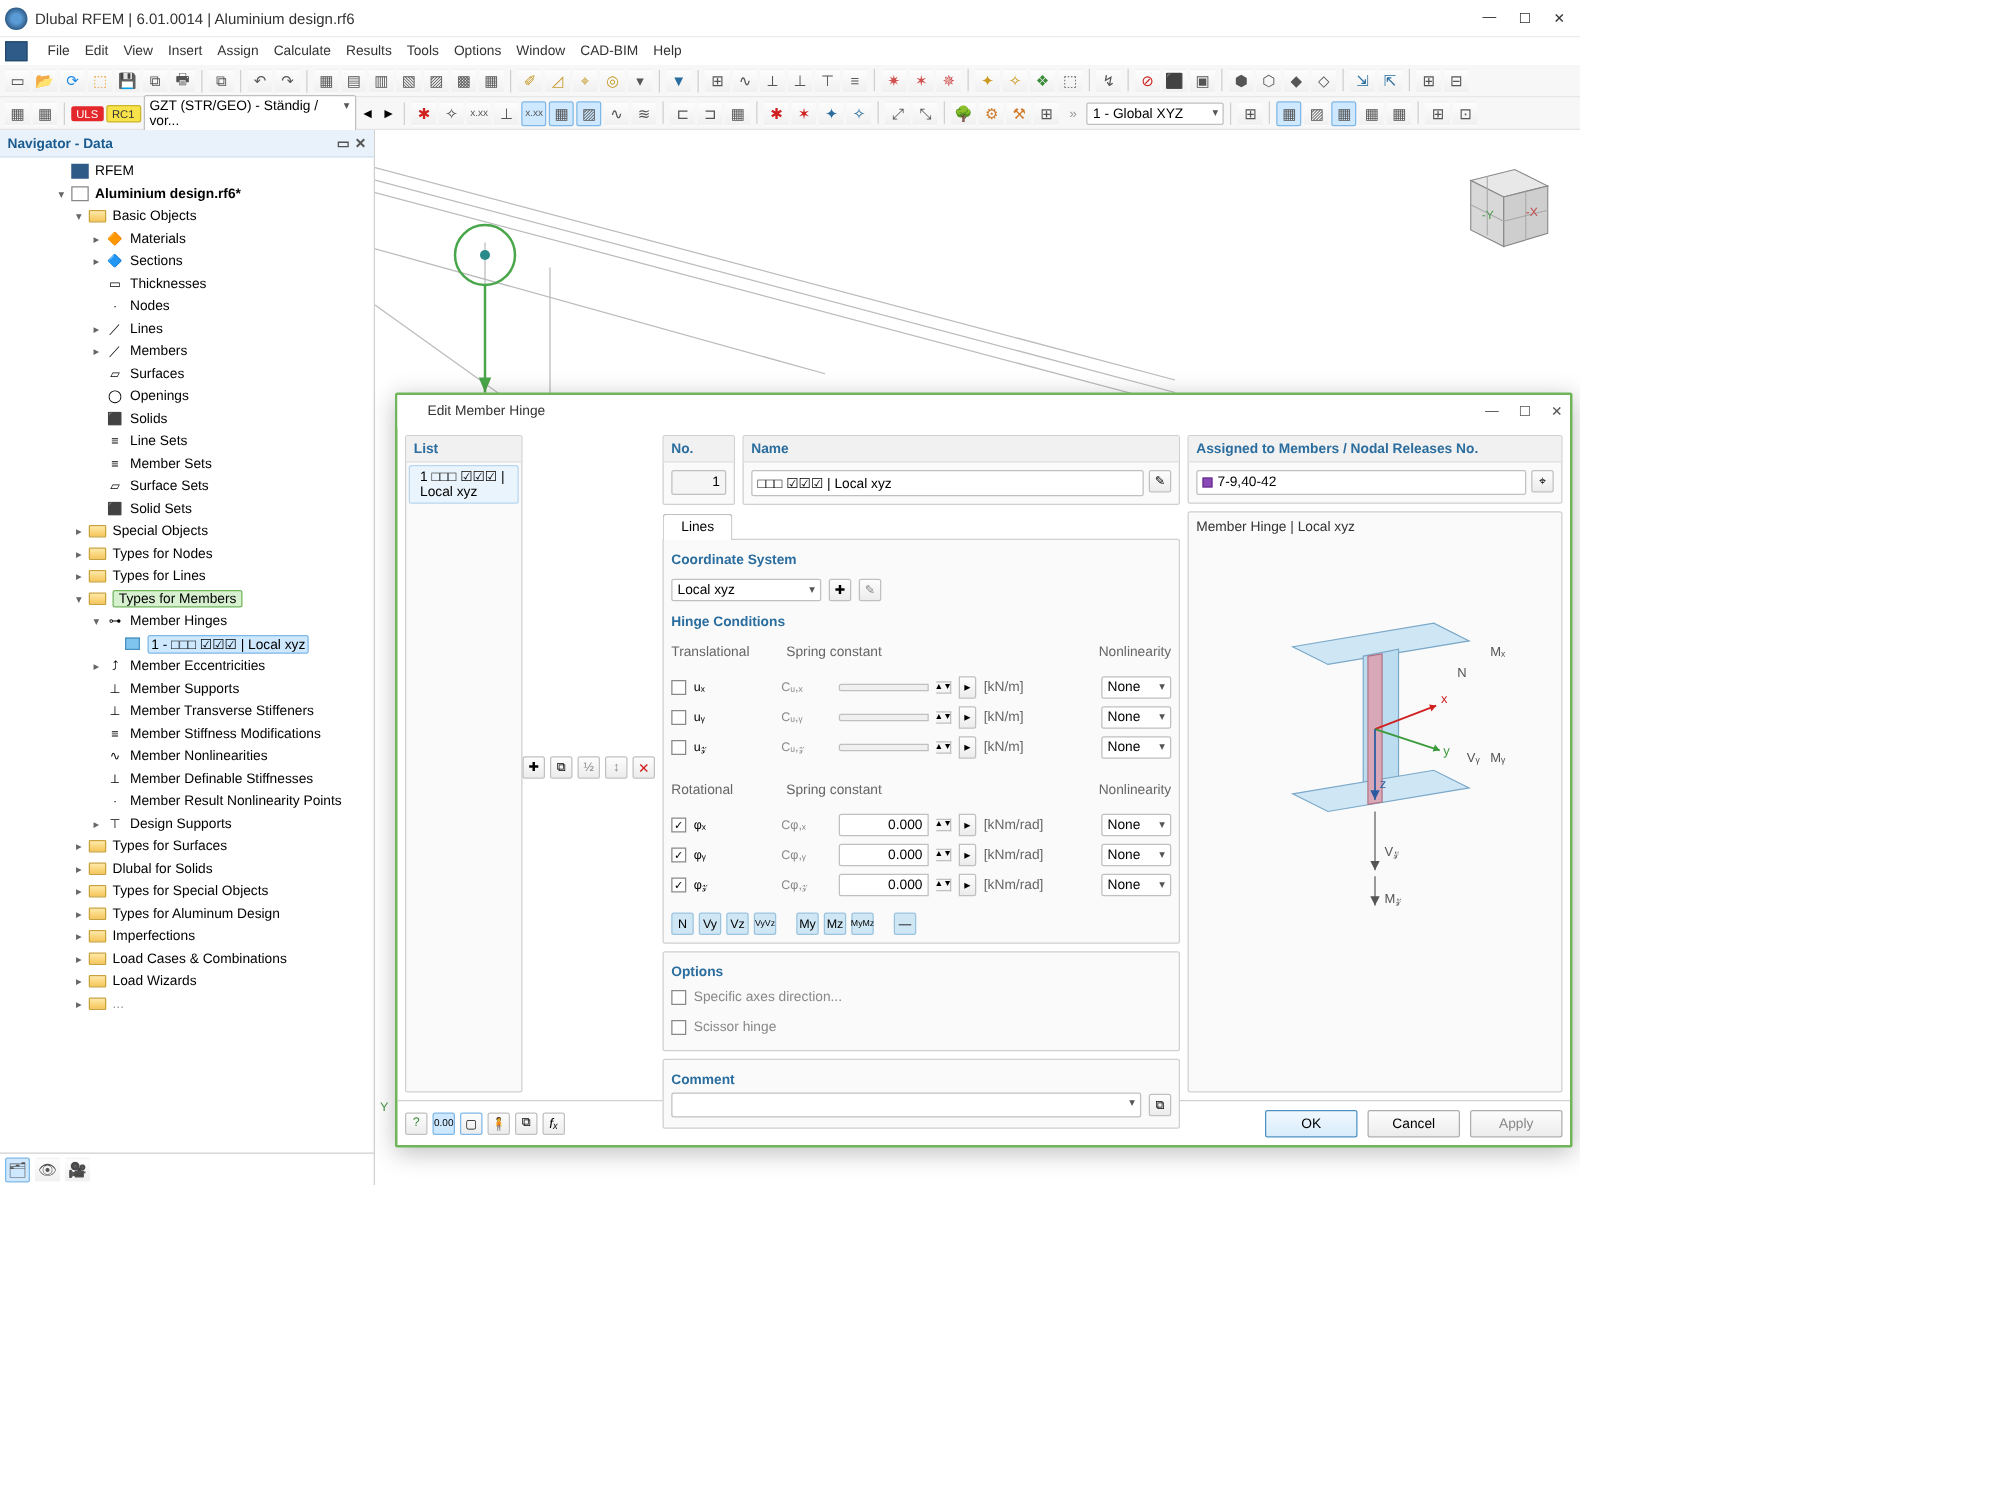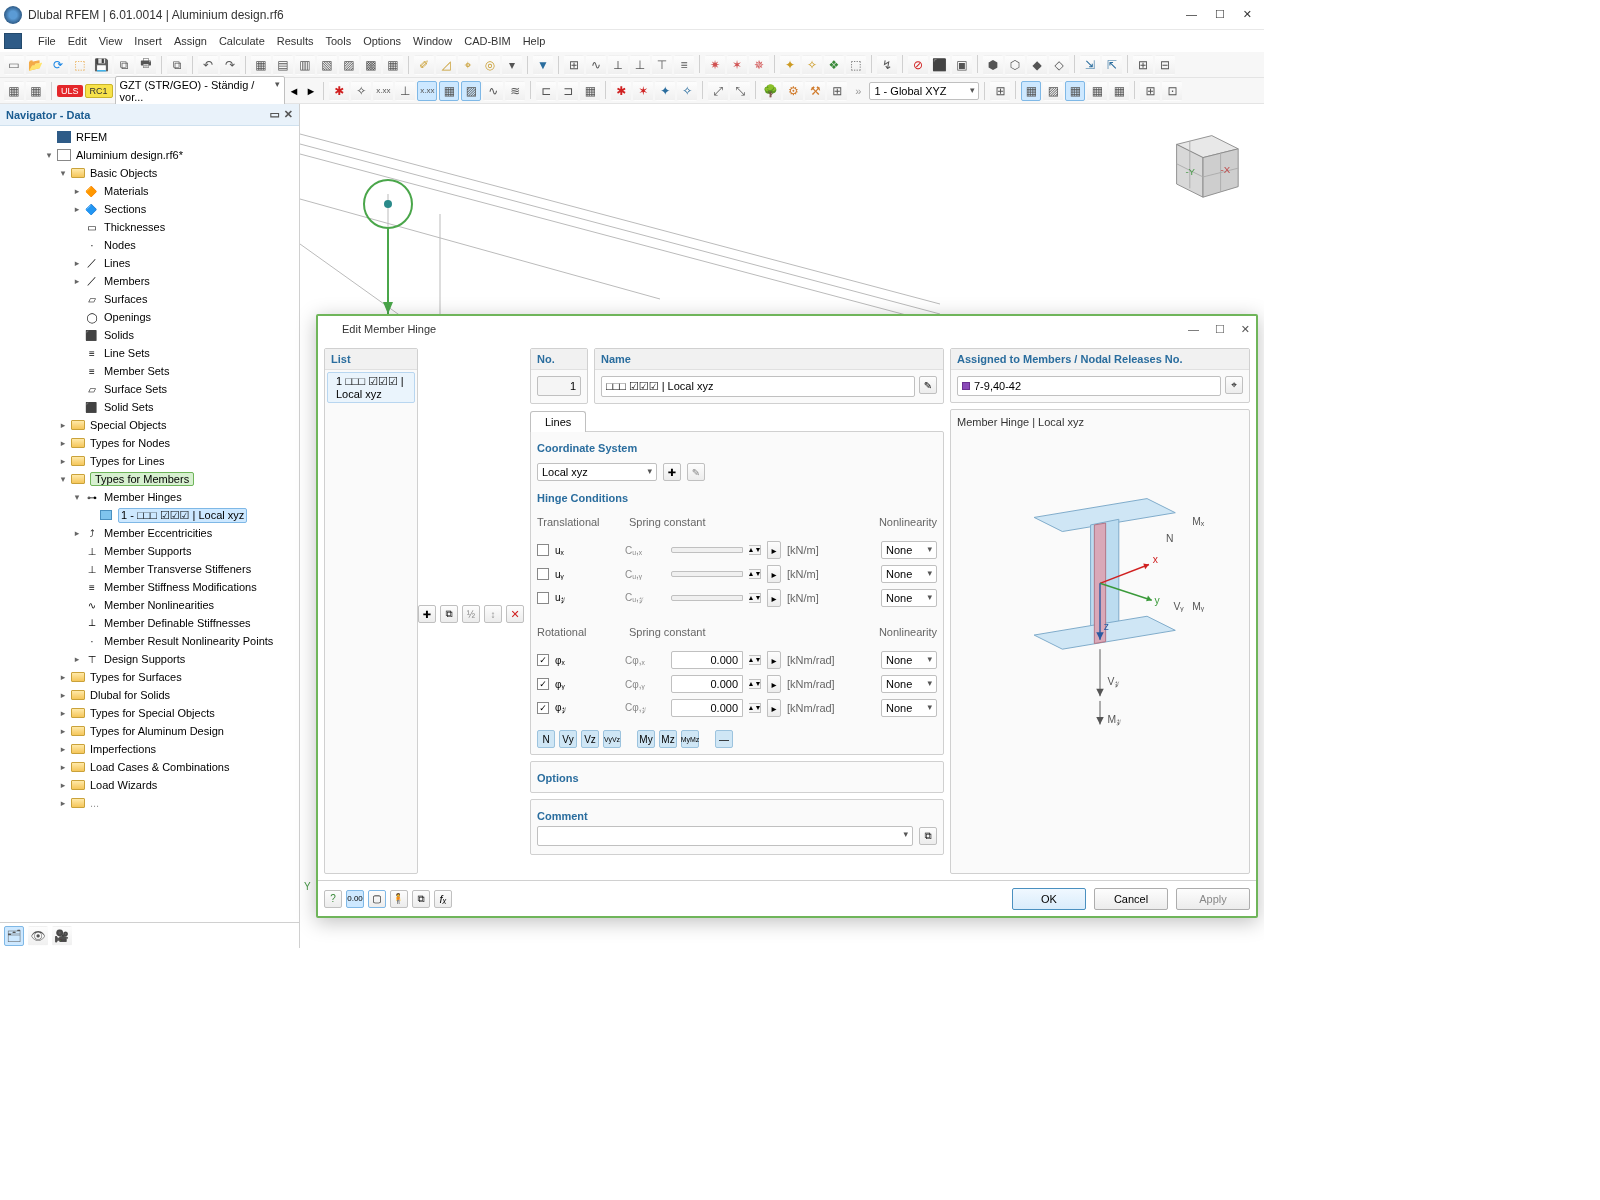--- a/index.html
+++ b/index.html
@@ -231,21 +231,21 @@
           <span class="ic">
             <span style="width:14px;height:12px;background:#2e5b87;display:inline-block"></span>
           </span>
           <span class="lbl ">RFEM</span>
         </div>
         <div class="row" style="padding-left: 0px;">
           <span class="tw">▾</span>
           <span class="ic">
             <span style="width:14px;height:12px;border:1px solid #888;background:#fff;display:inline-block"></span>
           </span>
-          <span class="lbl " style="font-weight: normal;">Aluminium design.rf6*</span>
+          <span class="lbl " style="font-weight: bold;">Aluminium design.rf6*</span>
         </div>
         <div class="row" style="padding-left: 14px;">
           <span class="tw">▾</span>
           <span class="ic">
             <span class="folder"></span>
           </span>
           <span class="lbl ">Basic Objects</span>
         </div>
         <div class="row" style="padding-left: 28px;">
           <span class="tw">▸</span>
@@ -688,20 +688,28 @@
               <div style="width:8px"></div>
               <div class="small-ic">—</div>
             </div>
           </div>
         </div>
       </div>
 
       <div class="panel">
         <div class="panel-body">
           <div class="grp-title">Options</div>
+          <div class="row-line">
+              <span class="chk dim"></span>
+              <span class="dim">Specific axes direction...</span>
+            </div>
+          <div class="row-line">
+              <span class="chk dim"></span>
+              <span class="dim">Scissor hinge</span>
+            </div>
         </div>
       </div>
 
       <div class="panel">
         <div class="panel-body">
           <div class="grp-title">Comment</div>
           <div class="row-line">
             <div class="select" style="flex:1;min-width:0;height:20px">&nbsp;</div>
             <div class="small-ic">⧉</div>
           </div>

